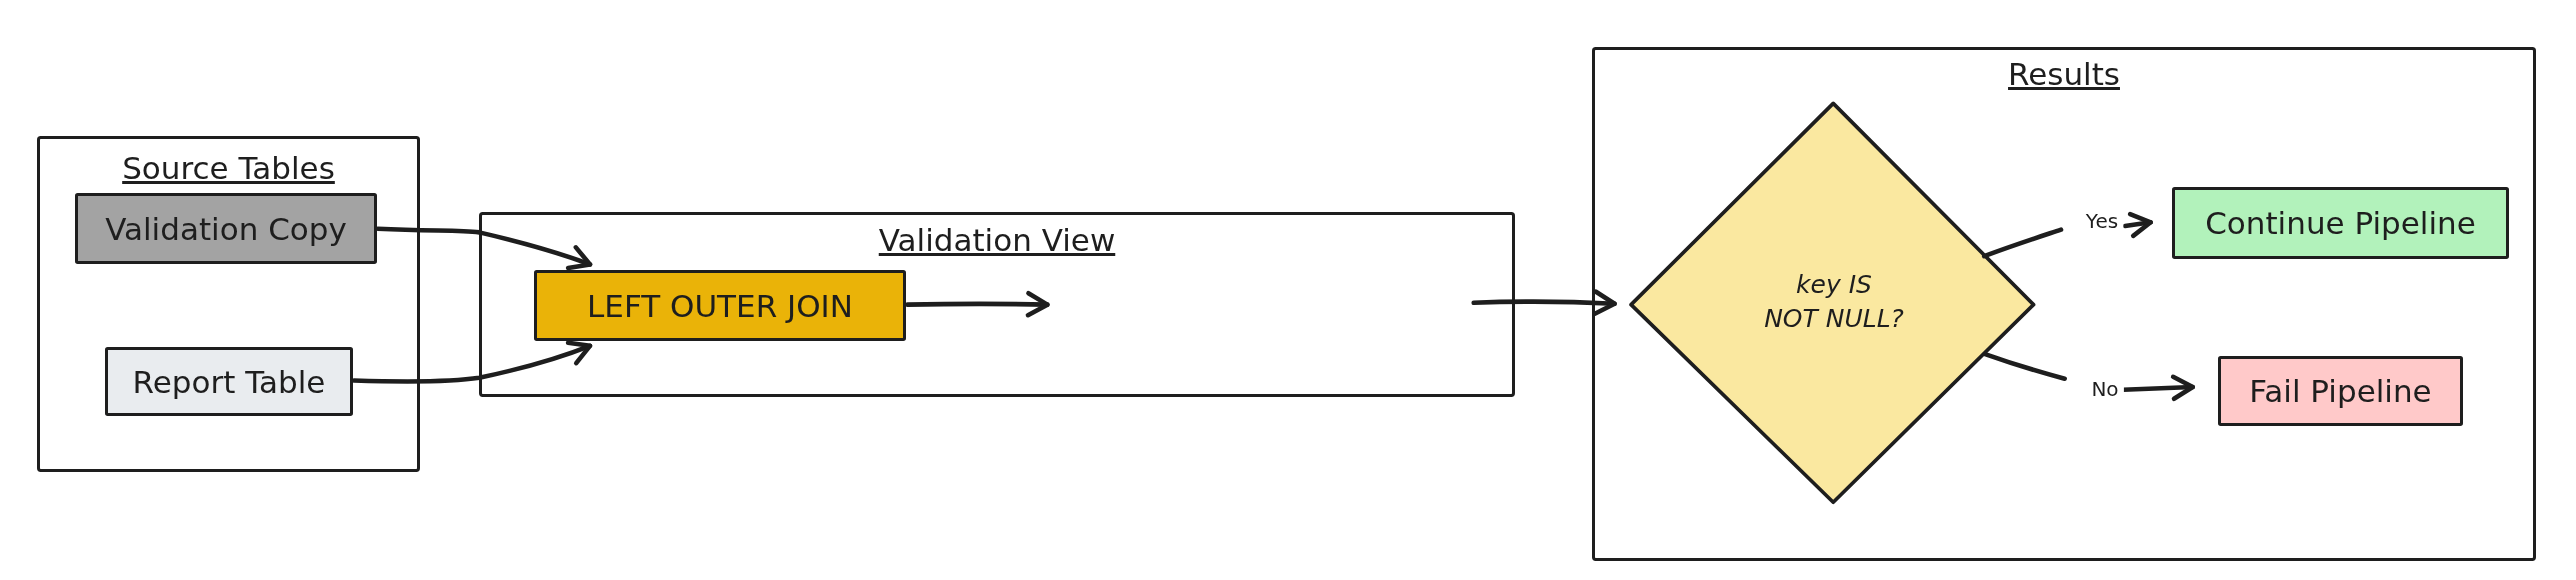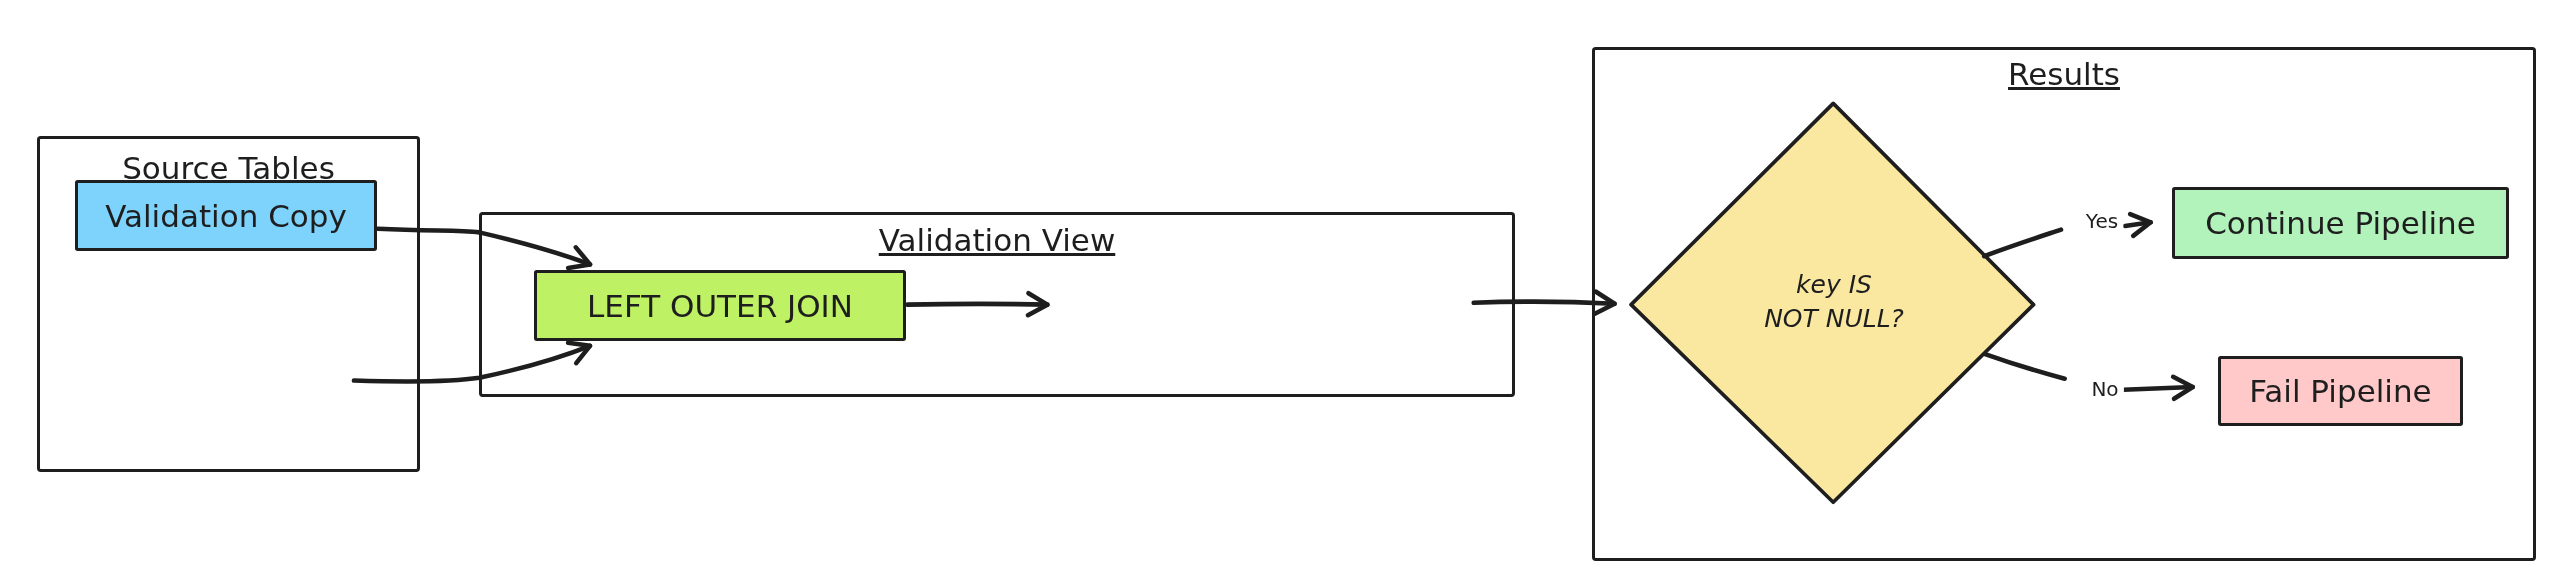--- a/index.html
+++ b/index.html
@@ -76,24 +76,25 @@
   </div>
 
   <div class="group" style="left:479px; top:212px; width:1036px; height:185px;">
     <div class="group-label" style="top:7.3px;">Validation View</div>
   </div>
 
   <div class="group" style="left:1592px; top:47px; width:944px; height:514px;">
     <div class="group-label" style="top:5.5px;">Results</div>
   </div>
 
-  <div class="node" style="left: 75px; top: 180px; width: 302px; height: 71px; background: #7dd3fc;">Validation Copy</div>
+  <div class="node" style="left: 75px; top: 193px; width: 302px; height: 71px; background: #a3a3a3;">Validation Copy</div>
 
+  <div class="node" style="left: 105px; top: 347px; width: 248px; height: 69px; background: rgb(233, 236, 239);">Report Table</div>
 
-  <div class="node" style="left: 534px; top: 270px; width: 372px; height: 71px; background: #bef264;">LEFT OUTER JOIN</div>
+  <div class="node" style="left: 534px; top: 270px; width: 372px; height: 71px; background: #eab308;">LEFT OUTER JOIN</div>
 
 
   <div class="node" style="left: 2172px; top: 187px; width: 337px; height: 72px; background: rgb(178, 242, 187);">Continue Pipeline</div>
 
   <div class="node" style="left: 2218px; top: 356px; width: 245px; height: 70px; background: rgb(255, 201, 201);">Fail Pipeline</div>
 
   <svg class="edges" viewBox="0 0 2814 634" xmlns="http://www.w3.org/2000/svg">
     <defs>
       <marker id="arrow" markerUnits="userSpaceOnUse" markerWidth="36" markerHeight="36" refX="26" refY="17" orient="auto">
         <path d="M5,5 L26,17 L5,29" fill="none" stroke="#1e1e1e" stroke-width="5" stroke-linecap="round" stroke-linejoin="round"></path>

